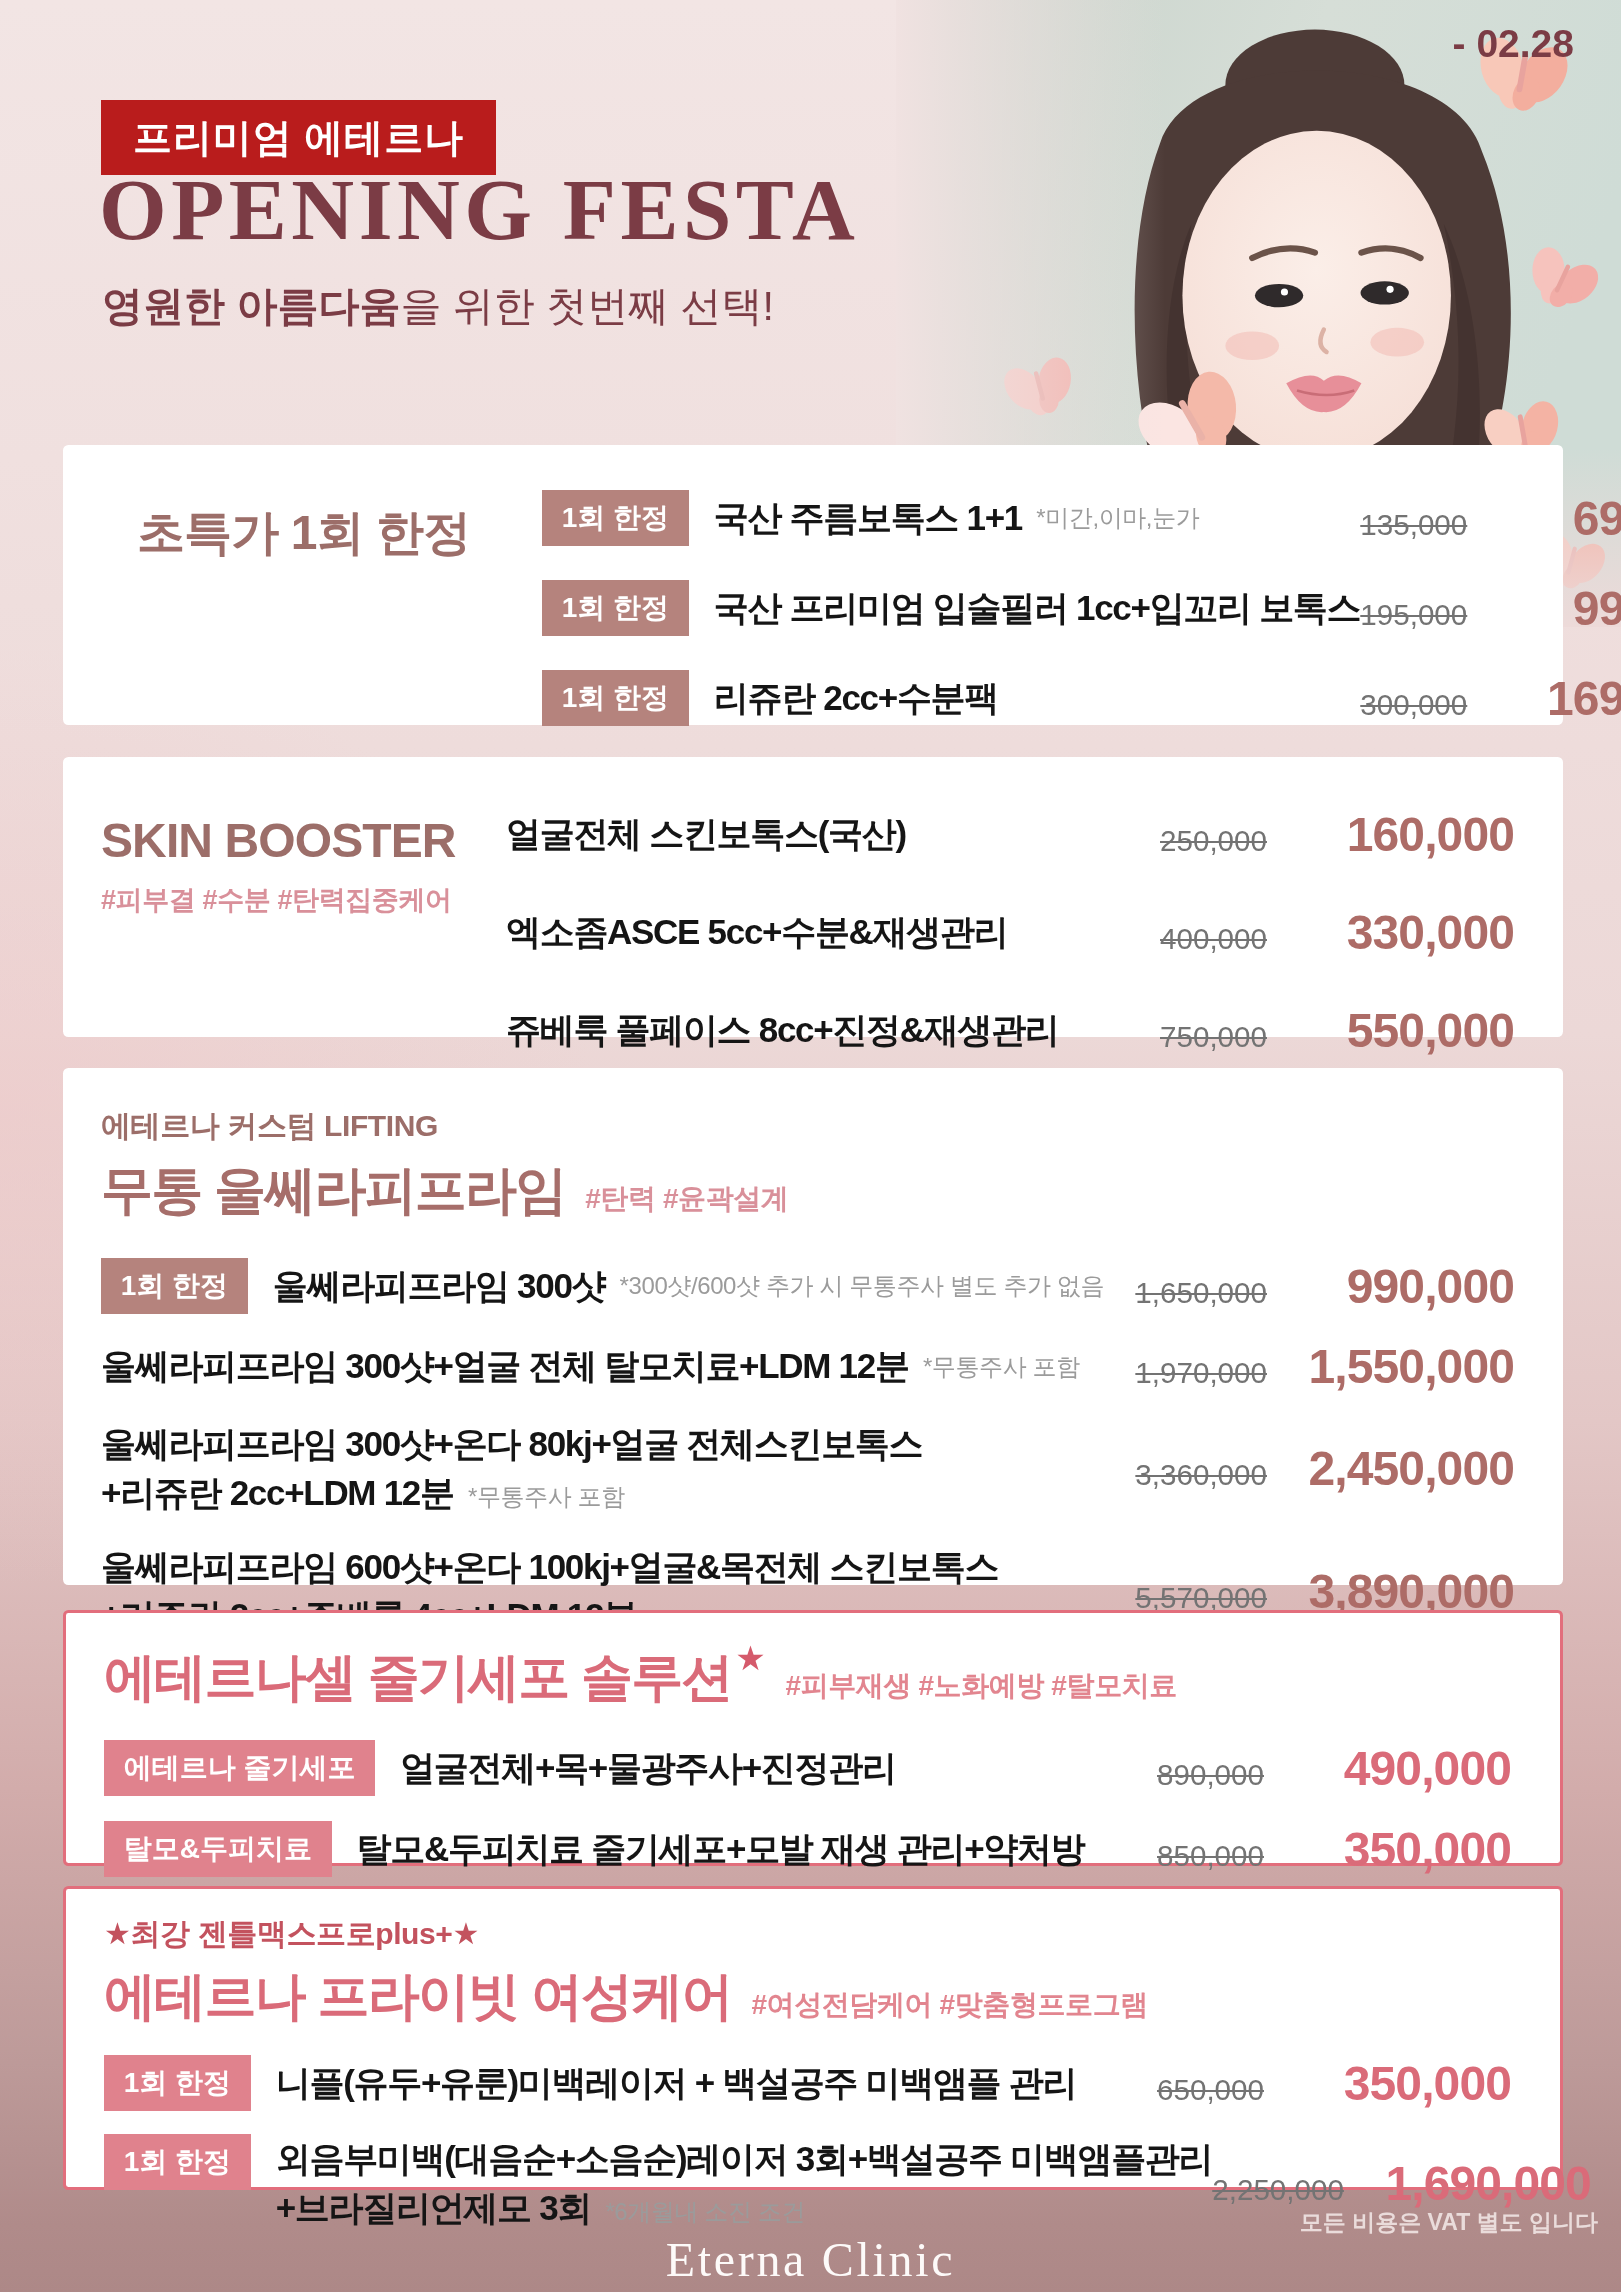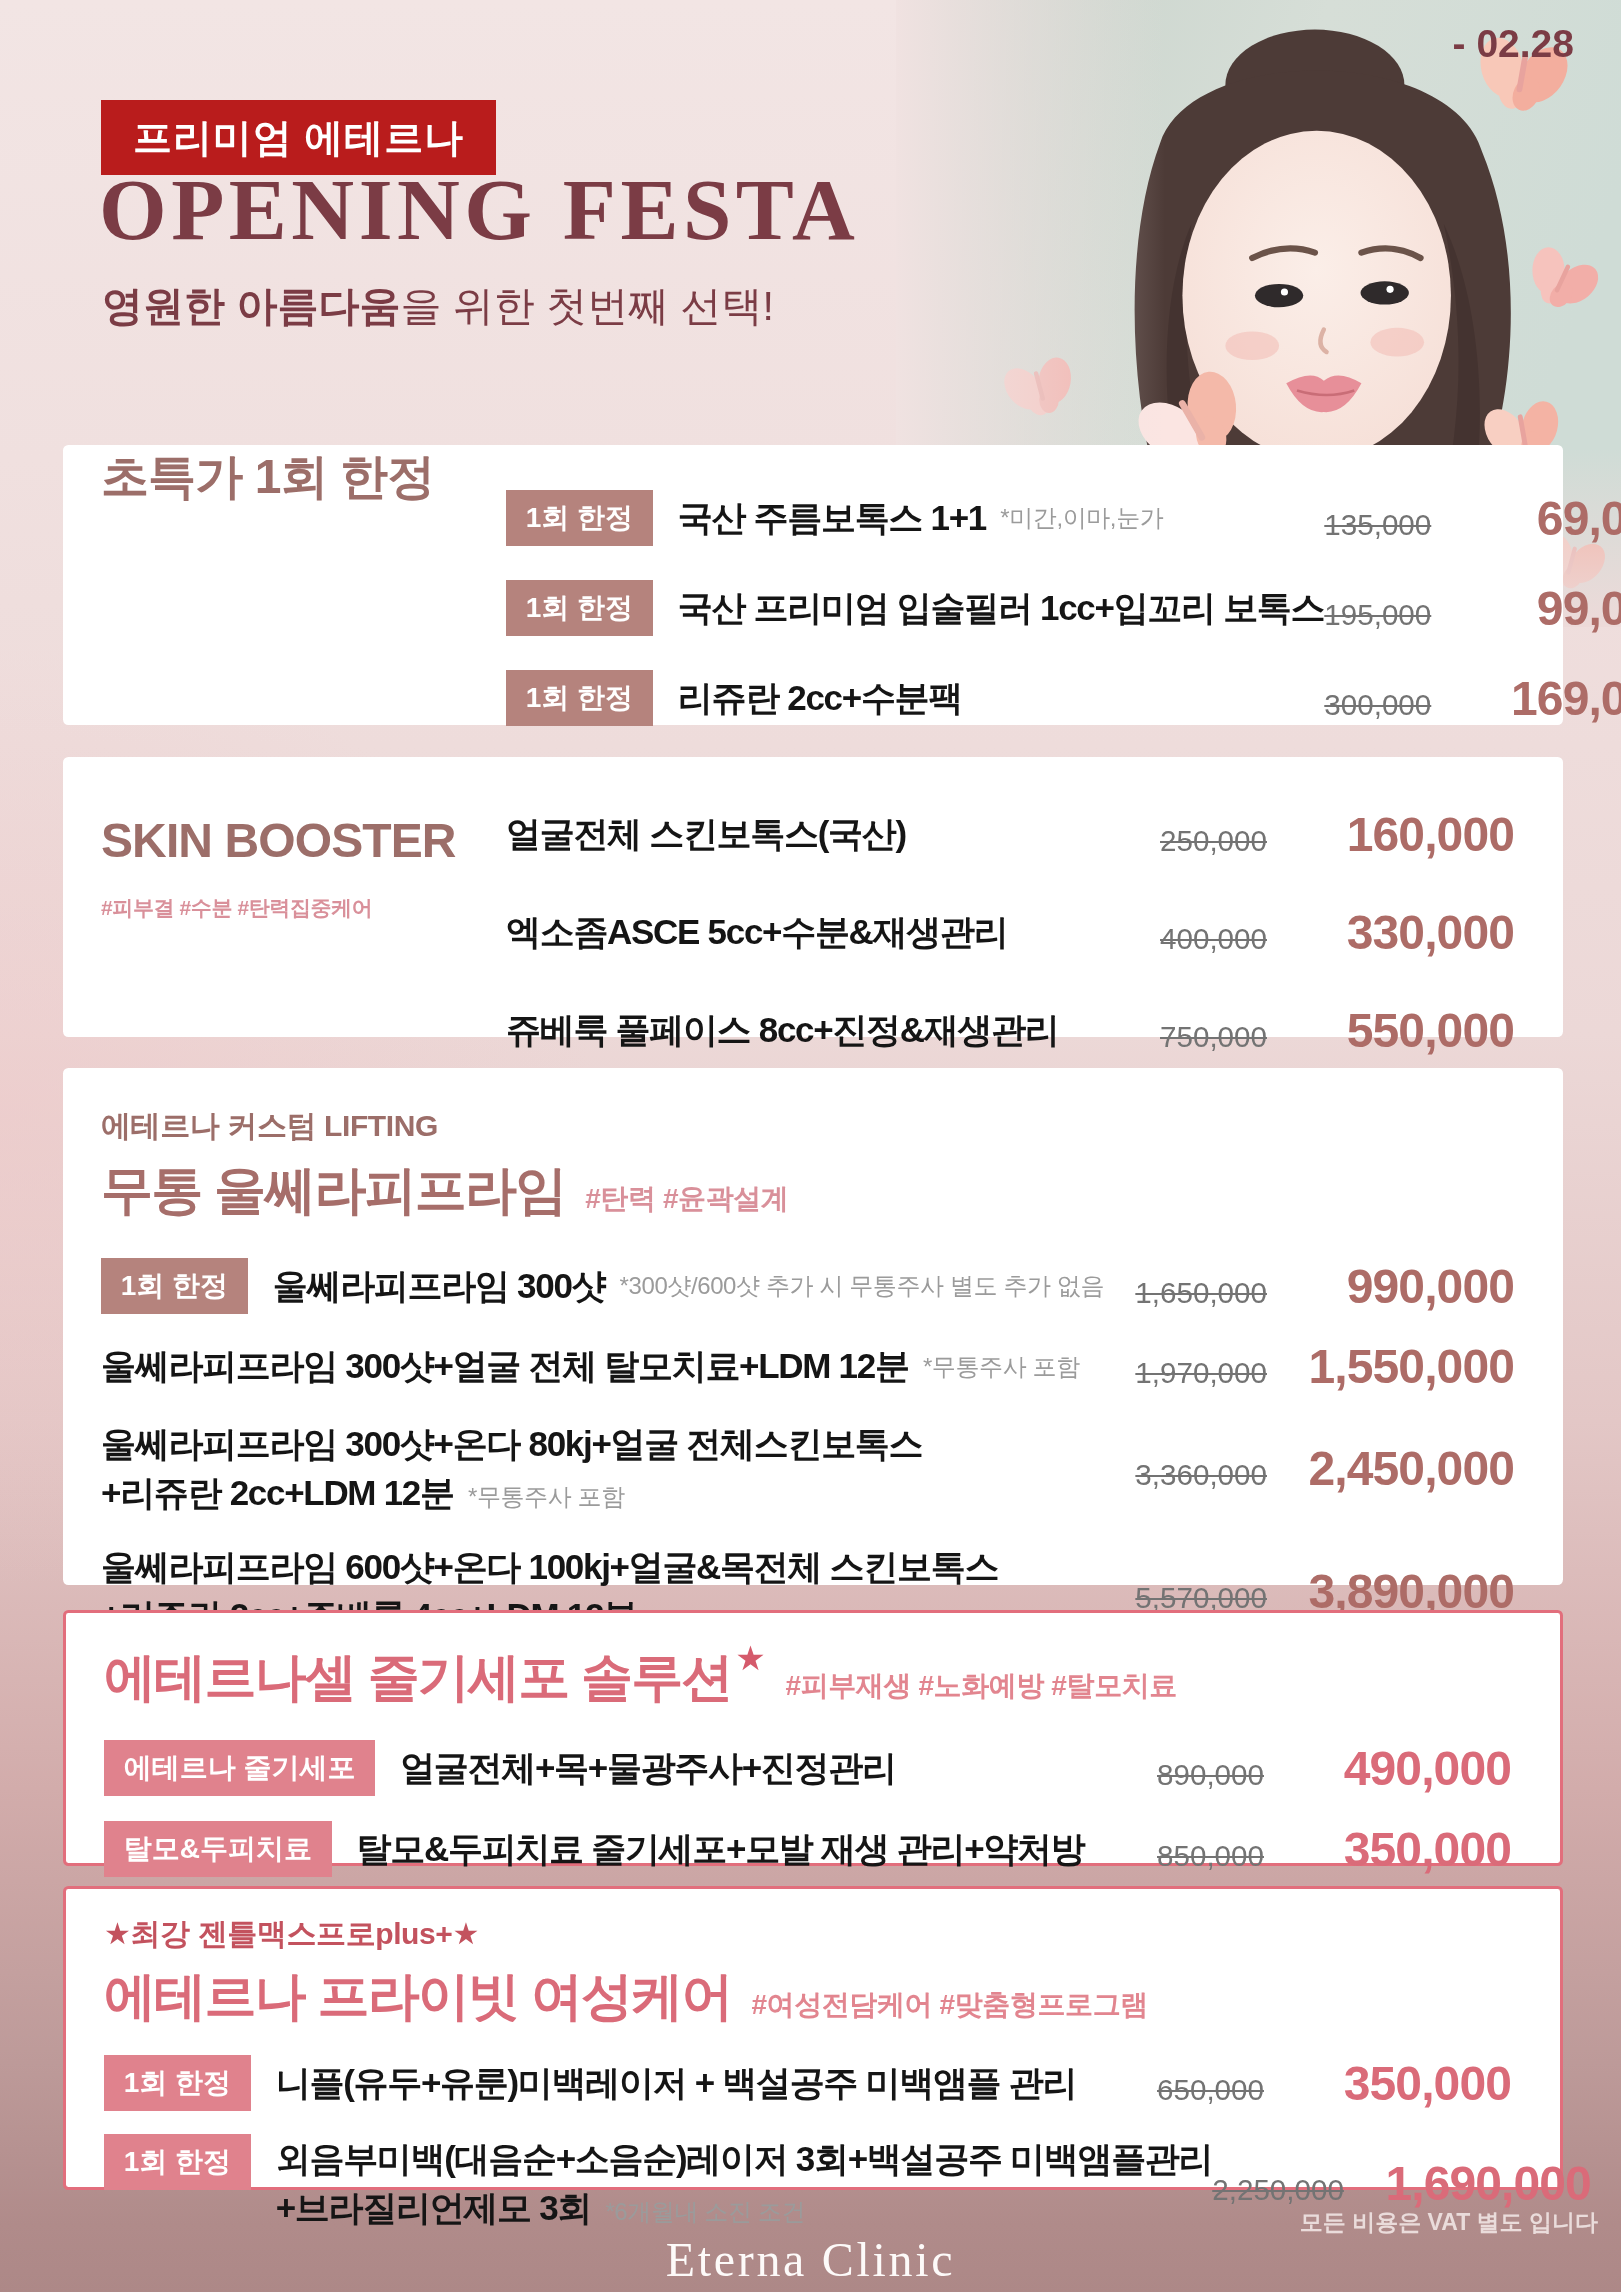--- a/index.html
+++ b/index.html
@@ -24,21 +24,21 @@
   .hdr-sub{position:absolute;top:279px;left:102px;z-index:3;color:#7b3c45;font-size:41px;font-weight:500;}
   .hdr-sub b{font-weight:800;}
   .hdr-date{position:absolute;top:21.5px;right:47px;z-index:3;color:#7b3c45;font-size:39px;font-weight:700;}
   
   .card{position:absolute;left:63px;width:1500px;background:#fff;border-radius:5.4px;
     box-sizing:border-box;padding:0 49px 0 38px;z-index:4;}
   .card.bordered{border:3.6px solid #e26e7c;}
   .split{display:flex;}
   .headcol{width:405px;flex:0 0 405px;}
   .h1{font-size:48px;font-weight:800;color:#9c6e69;letter-spacing:-0.9px;}
-  .tags{font-size:21px;font-weight:700;color:#d9909a;margin-top:26px;letter-spacing:-0.4px;}
+  .tags{font-size:27px;font-weight:700;color:#d9909a;margin-top:14px;letter-spacing:-0.4px;}
   .rows{flex:1;display:flex;flex-direction:column;}
   .row{display:flex;align-items:center;}
   .badge{background:#b5837d;color:#fff;font-size:28px;font-weight:700;padding:9px 19.7px;
     margin-right:25px;white-space:nowrap;flex:0 0 auto;}
   .badge.pink{background:#e0828d;}
   .nm{font-size:35px;font-weight:700;color:#151515;letter-spacing:-1.3px;white-space:nowrap;}
   .nm-lines{display:flex;flex-direction:column;line-height:1.4;}
   .note{font-size:24px;font-weight:500;color:#9b9b9b;margin-left:14.3px;letter-spacing:-0.4px;white-space:nowrap;}
   .prices{margin-left:auto;display:flex;align-items:baseline;flex:0 0 auto;}
   .old{font-size:29.6px;font-weight:500;color:#737373;text-decoration:line-through;}
@@ -48,21 +48,21 @@
   .eyebrow{font-size:30px;font-weight:700;color:#9c6e69;letter-spacing:-0.4px;}
   .eyebrow.pink{color:#c3525e;}
   .titleline{display:flex;align-items:baseline;}
   .h2{font-size:52px;font-weight:800;color:#a66e6a;letter-spacing:-1.8px;}
   .h2.pink{color:#da6b79;}
   .star{font-size:34px;color:#d55a6b;position:relative;top:-25px;margin-left:3.6px;}
   .tags2{font-size:28px;font-weight:700;color:#d9909a;margin-left:19.7px;letter-spacing:-0.4px;}
   .tags2.pink{color:#e2858f;}
   
   #card-special{top:445px;height:280px;}
-  #card-special .headcol{}
+  #card-special .headcol{padding-top:56px;margin-left:36px;}
   #card-special .rows{padding-top:45px;gap:34px;}
   #card-skin{top:757px;height:280px;}
   #card-skin .headcol{padding-top:56px;}
   #card-skin .rows{padding-top:50px;gap:43px;}
   #card-lifting{top:1068px;height:517px;padding-top:38px;}
   #card-lifting .rows{margin-top:32px;gap:25px;}
   #card-stemcell{top:1610px;height:256px;padding-top:30px;}
   #card-stemcell .rows{margin-top:27px;gap:25px;}
   #card-private{top:1886px;height:304px;padding-top:25px;}
   #card-private .rows{margin-top:23px;gap:23px;}

